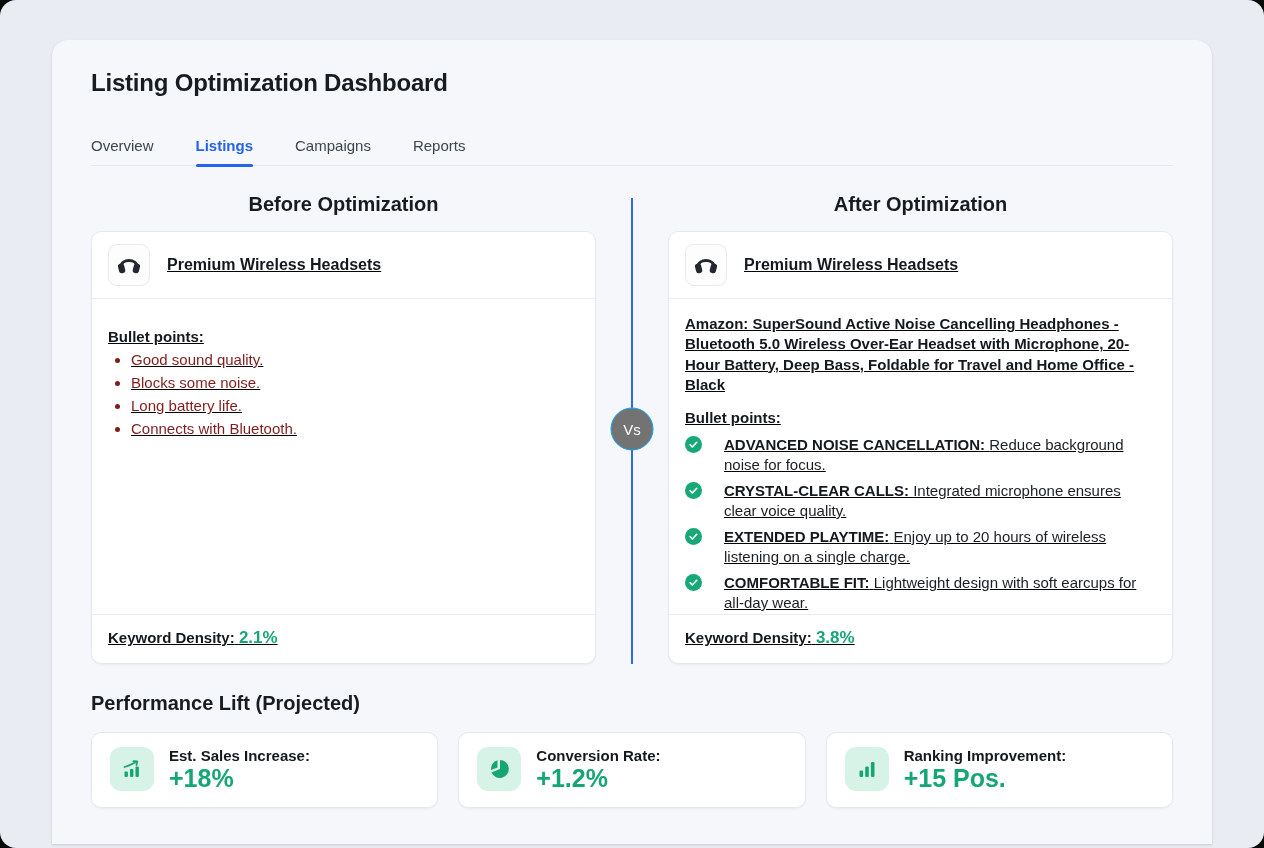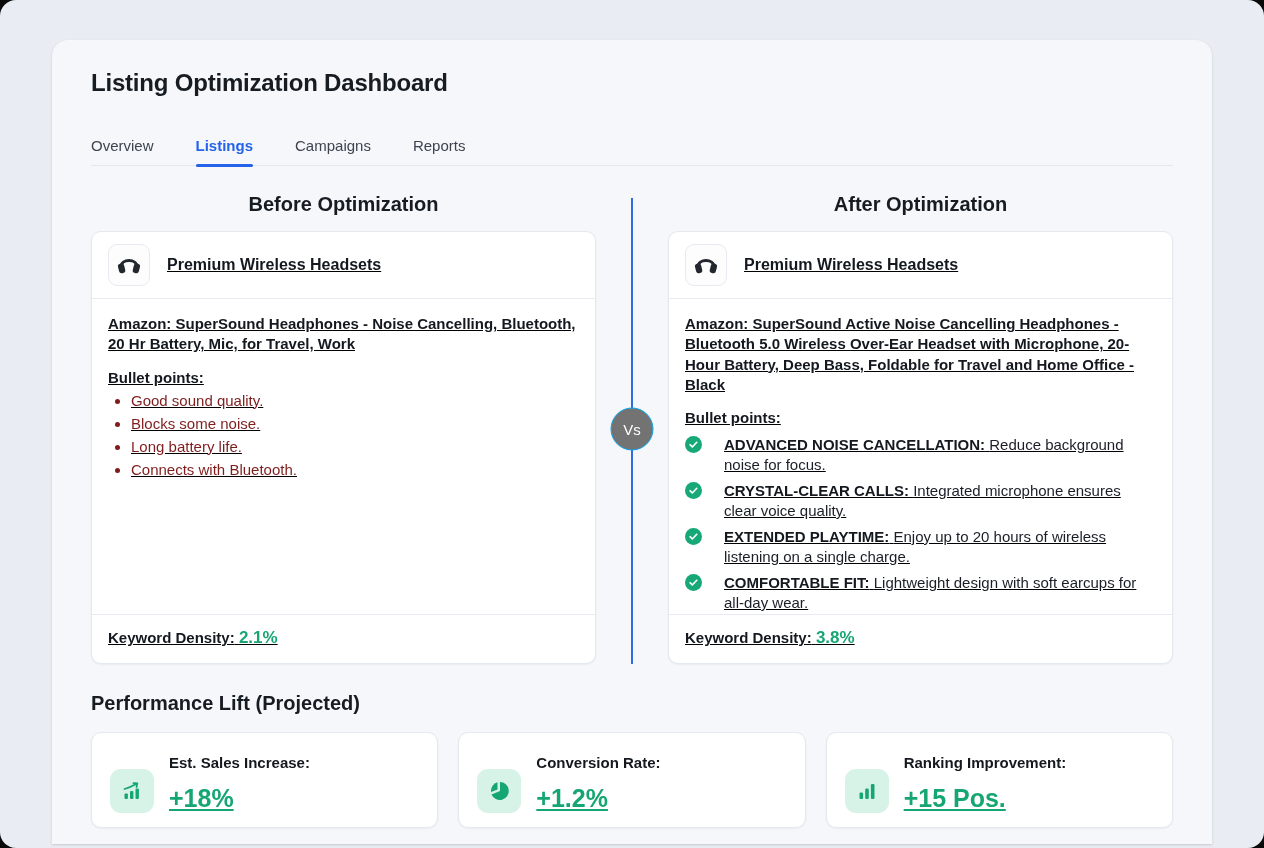--- a/index.html
+++ b/index.html
@@ -171,34 +171,34 @@
     grid-template-columns: repeat(3, 1fr);
     gap: 20px;
     margin-top: 17px;
   }
   .metric-card {
     background: #ffffff;
     border: 1px solid #e4e8ef;
     border-radius: 10px;
     box-shadow: 0 1px 2px rgba(16,24,40,.05);
     padding: 14px 18px;
-    height: 96px;
-    display: flex;
-    align-items: flex-end;
+    height: 76px;
+    display: flex;
+    align-items: flex-start;
     gap: 15px;
   }
   .metric-icon-badge {
     width: 44px; height: 44px;
     border-radius: 11px;
     background: #d7f2e6;
     display: flex; align-items: center; justify-content: center;
     flex: none;
   }
   .metric-label { font-size: 15px; font-weight: 700; color: #14181f; }
-  .metric-value { font-size: 25px; font-weight: 700; color: #16a673; margin-top: 13px; text-decoration: underline; }
+  .metric-value { font-size: 25px; font-weight: 700; color: #16a673; margin-top: 0; }
 </style>
 </head>
 <body>
 
 <div class="stage">
   <div class="dashboard">
 
     <div class="page-title">Listing Optimization Dashboard</div>
 
     <div class="tabs">
@@ -219,21 +219,20 @@
                 <svg width="34" height="34" viewBox="0 0 40 40">
                   <path d="M10.5 25 C10.5 14.5, 29.5 14.5, 29.5 25" fill="none" stroke="#23272e" stroke-width="3.6" stroke-linecap="round"></path>
                   <rect x="7.6" y="20.5" width="7.4" height="11.5" rx="3.2" fill="#23272e" transform="rotate(-14 11.3 26.2)"></rect>
                   <rect x="25" y="20.5" width="7.4" height="11.5" rx="3.2" fill="#23272e" transform="rotate(14 28.7 26.2)"></rect>
                 </svg>
               </span>
             </div>
             <div class="product-name">Premium Wireless Headsets</div>
           </div>
           <div class="panel-body">
-            <div class="listing-title">Amazon: SuperSound Headphones - Noise Cancelling, Bluetooth, 20 Hr Battery, Mic, for Travel, Work</div>
             <div class="bullets-label">Bullet points:</div>
             <ul class="plain-bullets">
               <li>Good sound quality.</li>
               <li>Blocks some noise.</li>
               <li>Long battery life.</li>
               <li>Connects with Bluetooth.</li>
             </ul>
           </div>
           <div class="panel-footer">
             <span class="kd-label">Keyword Density:</span>

